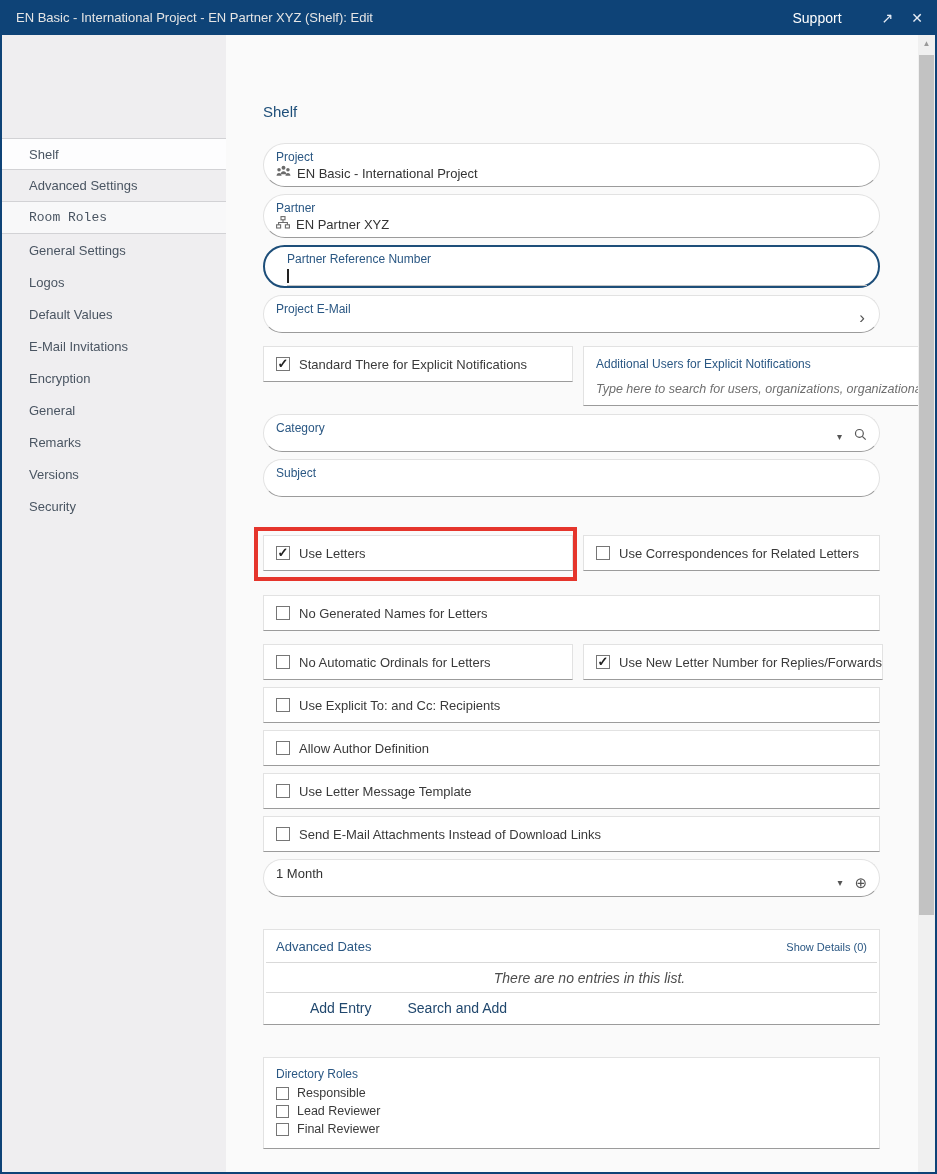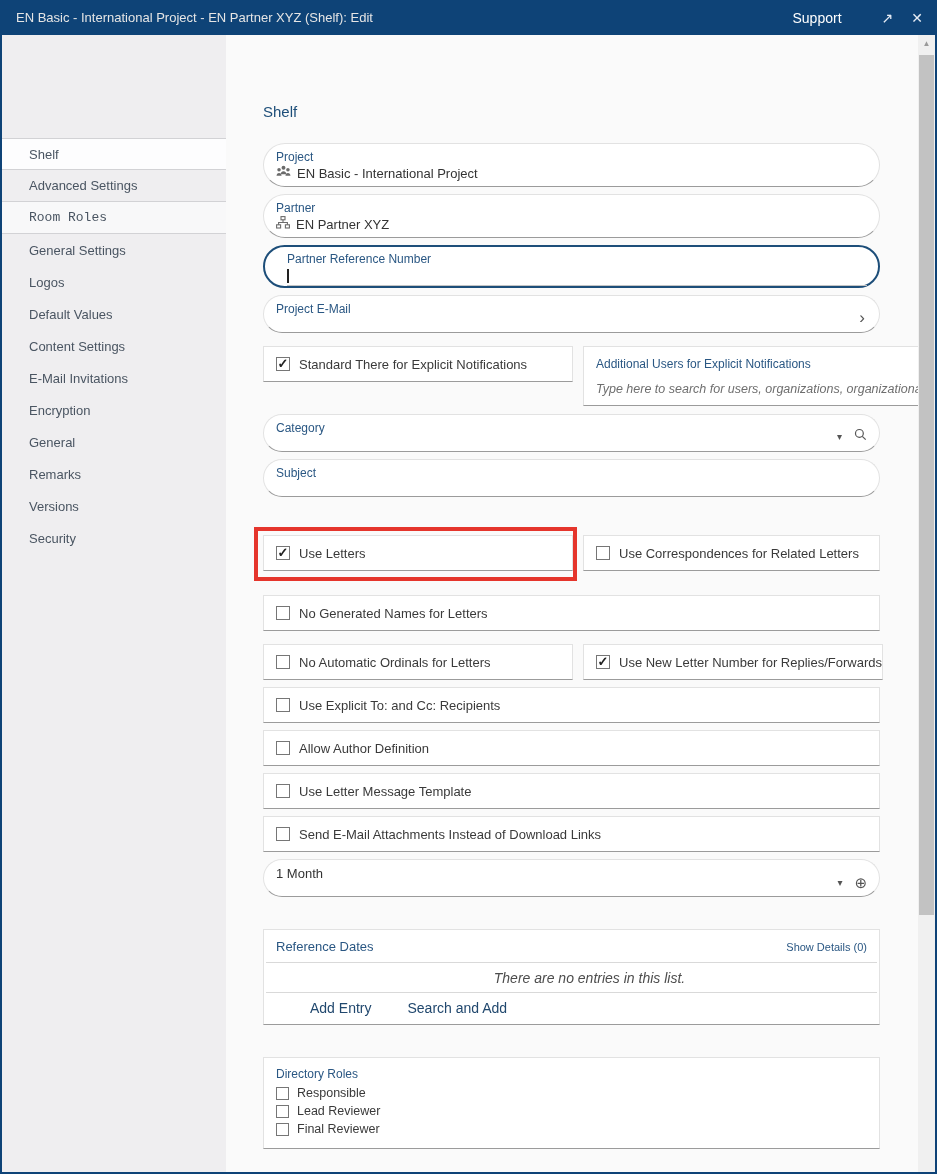--- a/index.html
+++ b/index.html
@@ -123,23 +123,20 @@
           <span>Room Roles</span>
         </div>
       <div class="menu-item">
           <span>General Settings</span>
         </div>
       <div class="menu-item">
           <span>Logos</span>
         </div>
       <div class="menu-item">
           <span>Default Values</span>
-        </div>
-      <div class="menu-item">
-          <span>Content Settings</span>
         </div>
       <div class="menu-item">
           <span>E-Mail Invitations</span>
         </div>
       <div class="menu-item">
           <span>Encryption</span>
         </div>
       <div class="menu-item">
           <span>General</span>
         </div>
@@ -296,21 +293,21 @@
               <span>1 Month</span>
             </div>
           <div class="icon-right">
             <span class="dd-arrow">▾</span>
             <span class="plus-circle">⊕</span>
           </div>
         </div>
 
         <div class="field ref-box gap-md">
           <div class="ref-head">
-            <span class="ref-title">Reference Dates</span>
+            <span class="ref-title">Advanced Dates</span>
             <span class="ref-details">Show Details (0)</span>
           </div>
           <div class="ref-divider"></div>
           <div class="ref-empty">There are no entries in this list.</div>
           <div class="ref-divider"></div>
           <div class="ref-actions">
             <span class="ref-link">Add Entry</span>
             <span class="ref-link">Search and Add</span>
           </div>
         </div>

